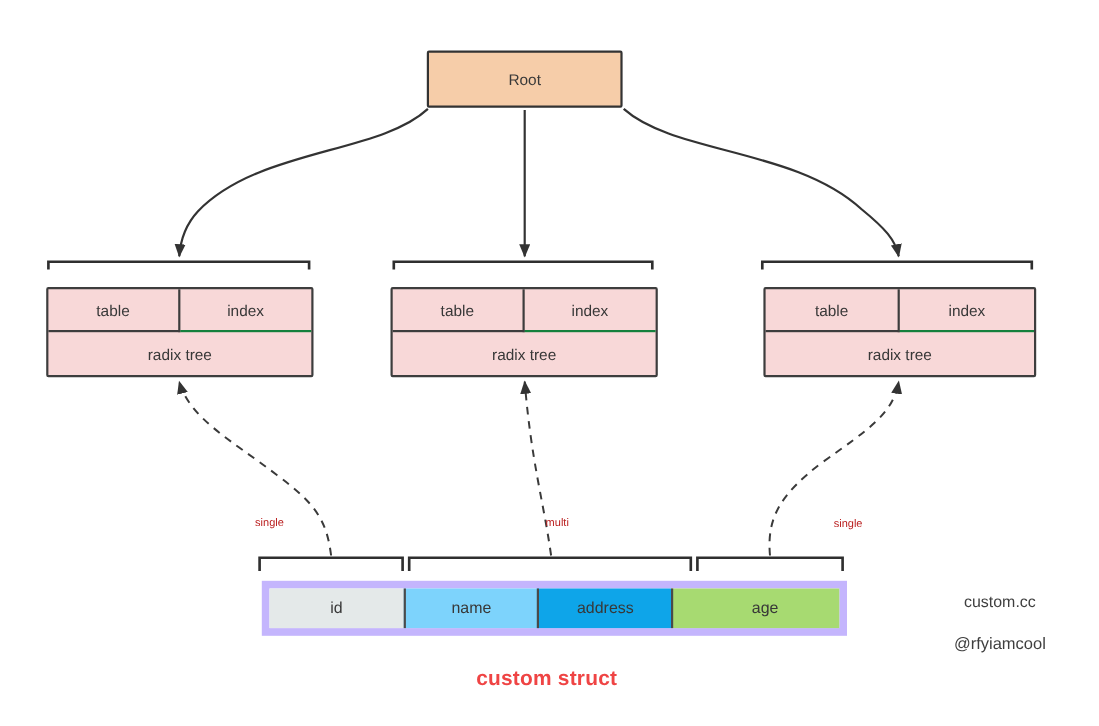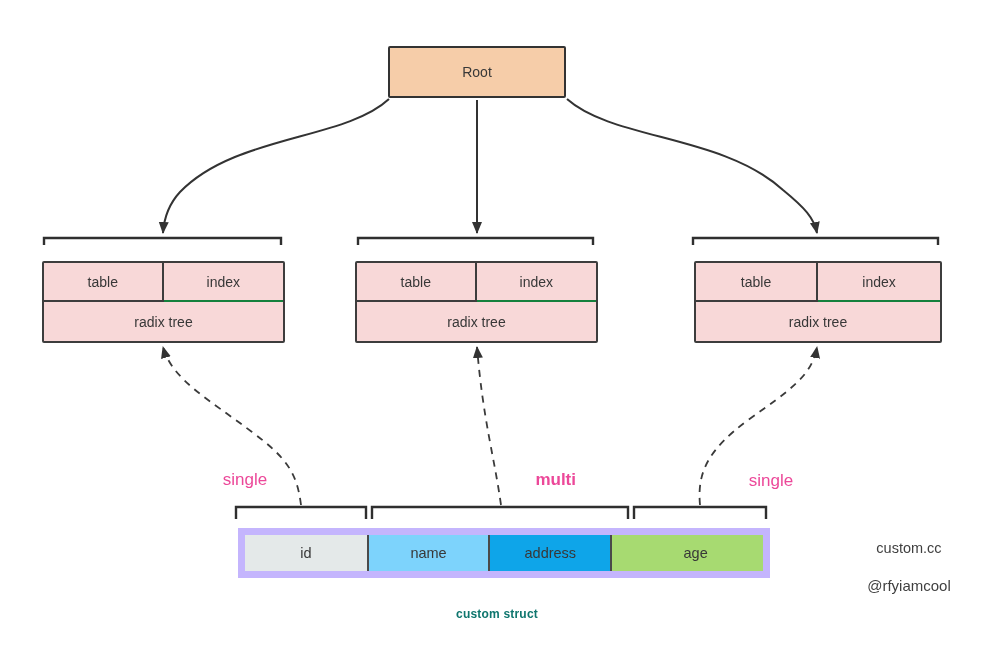--- a/index.html
+++ b/index.html
@@ -34,28 +34,28 @@
     position:absolute;left:238px;top:528px;width:532px;height:50px;box-sizing:border-box;
     display:flex;border:7px solid #c4b5fd;border-radius:0;background:#fff;
   }
   .field{display:flex;align-items:center;justify-content:center;font-size:14.5px;box-sizing:border-box;}
   .field+.field{border-left:2px solid #4A4A4A;}
   .field-id{flex:130 0 0;background:#E4E9E9;}
   .field-name{flex:128 0 0;background:#7dd3fc;}
   .field-address{flex:128 0 0;background:#0ea5e9;}
   .field-age{flex:144 0 0;background:#A7DA71;padding-left:16px;}
 
-  .lbl{position:absolute;font-size:17px;color:#ec4899;}
+  .lbl{position:absolute;font-size:10px;color:#b91c1c;}
   .lbl-single-left{left:203px;top:470px;width:84px;text-align:center;}
-  .lbl-multi{left:496px;top:470px;width:80px;text-align:right;font-weight:bold;}
+  .lbl-multi{left:496px;top:470px;width:80px;text-align:left;}
   .lbl-single-right{left:729px;top:471px;width:84px;text-align:center;}
 
   .caption{
     position:absolute;left:377px;top:607px;width:240px;text-align:center;
-    font-size:12px;font-weight:bold;color:#0f766e;letter-spacing:.2px;
+    font-size:19px;font-weight:bold;color:#ef4444;letter-spacing:.2px;
   }
   .wm{position:absolute;left:849px;width:120px;text-align:center;color:#3f3f3f;}
   .wm-site{top:540px;font-size:14.5px;}
   .wm-handle{top:577px;font-size:15px;}
 </style>
 </head>
 <body>
 
 <div class="canvas">
 

